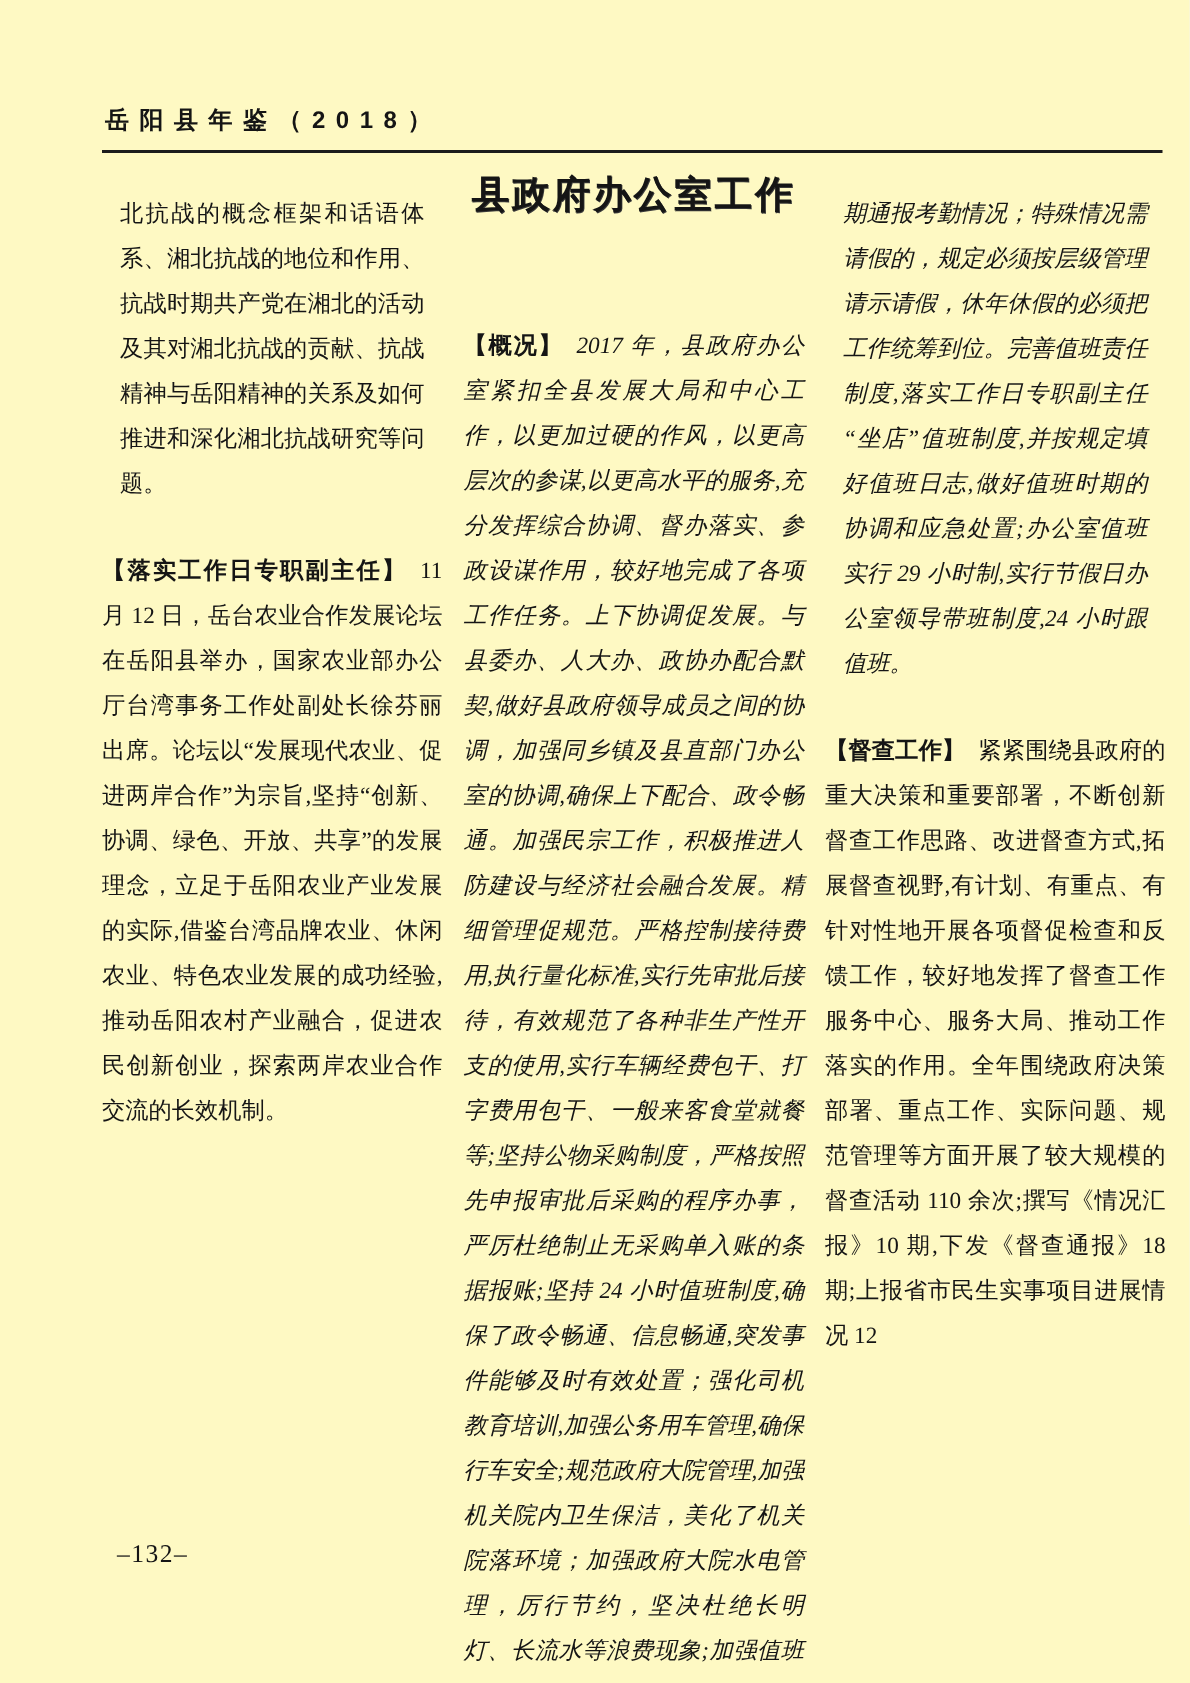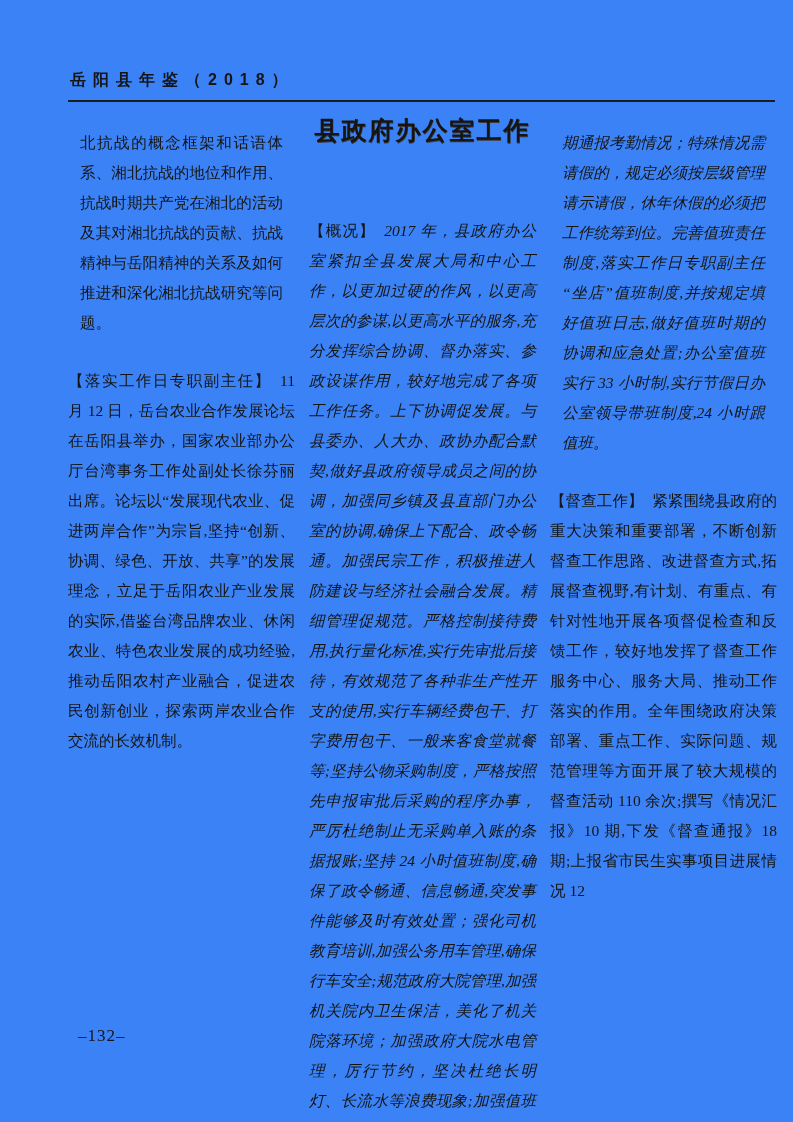--- a/index.html
+++ b/index.html
@@ -7,21 +7,21 @@
     width:793px; height:1122px;
     background:#f4f4f2;
     font-family:"Liberation Serif", serif;
     color:#151515;
     position:relative;
     overflow:hidden;
   }
   .page {
     position:absolute; left:0; top:0;
     width:793px; height:1122px;
-    background:#3b82f6;
+    background:#fef9c3;
   }
   
   .header-title {
     position:absolute; left:70px; top:70px;
     font-family:"Liberation Sans", sans-serif;
     font-weight:bold;
     font-size:16px;
     letter-spacing:7px;
     white-space:nowrap;
   }
@@ -42,21 +42,21 @@
     flex:0 0 227px;
     font-size:15.5px;
     line-height:30px;
     text-align:justify;
     text-justify:inter-ideograph;
   }
   .para { margin:12px; }
   .entry { margin:28px 0 0 0; }
   .entry-head {
     font-family:"Liberation Sans", sans-serif;
-    font-weight:normal;
+    font-weight:bold;
     margin-right:0.55em;
   }
   .kai { font-style:italic; }
   
   .article-title-wrap {
     height:92px;
     display:flex;
     align-items:flex-start;
     justify-content:center;
     margin-bottom:8px;
@@ -99,21 +99,21 @@
       <div class="article-title-wrap">
         <span class="article-title">县政府办公室工作</span>
       </div>
 
       <p class="para entry entry-first">
         <span class="entry-head">【概况】</span><span class="kai">2017 年，县政府办公室紧扣全县发展大局和中心工作，以更加过硬的作风，以更高层次的参谋,以更高水平的服务,充分发挥综合协调、督办落实、参政设谋作用，较好地完成了各项工作任务。上下协调促发展。与县委办、人大办、政协办配合默契,做好县政府领导成员之间的协调，加强同乡镇及县直部门办公室的协调,确保上下配合、政令畅通。加强民宗工作，积极推进人防建设与经济社会融合发展。精细管理促规范。严格控制接待费用,执行量化标准,实行先审批后接待，有效规范了各种非生产性开支的使用,实行车辆经费包干、打字费用包干、一般来客食堂就餐等;坚持公物采购制度，严格按照先申报审批后采购的程序办事，严厉杜绝制止无采购单入账的条据报账;坚持 24 小时值班制度,确保了政令畅通、信息畅通,突发事件能够及时有效处置；强化司机教育培训,加强公务用车管理,确保行车安全;规范政府大院管理,加强机关院内卫生保洁，美化了机关院落环境；加强政府大院水电管理，厉行节约，坚决杜绝长明灯、长流水等浪费现象;加强值班巡逻保卫,实行 24 小时巡逻值班制，有效杜绝了机关院内偷盗事件的发生。整章立制促工作。建立考勤签到制度，规定工作日早上八点统一签到,实行专人把关,定</span>
       </p>
     </div>
 
     <div class="col col3">
-      <p class="para kai">期通报考勤情况；特殊情况需请假的，规定必须按层级管理请示请假，休年休假的必须把工作统筹到位。完善值班责任制度,落实工作日专职副主任“坐店”值班制度,并按规定填好值班日志,做好值班时期的协调和应急处置;办公室值班实行 33 小时制,实行节假日办公室领导带班制度,24 小时跟值班。</p>
+      <p class="para kai">期通报考勤情况；特殊情况需请假的，规定必须按层级管理请示请假，休年休假的必须把工作统筹到位。完善值班责任制度,落实工作日专职副主任“坐店”值班制度,并按规定填好值班日志,做好值班时期的协调和应急处置;办公室值班实行 29 小时制,实行节假日办公室领导带班制度,24 小时跟值班。</p>
 
 
       <p class="para entry">
         <span class="entry-head">【督查工作】</span><span>紧紧围绕县政府的重大决策和重要部署，不断创新督查工作思路、改进督查方式,拓展督查视野,有计划、有重点、有针对性地开展各项督促检查和反馈工作，较好地发挥了督查工作服务中心、服务大局、推动工作落实的作用。全年围绕政府决策部署、重点工作、实际问题、规范管理等方面开展了较大规模的督查活动 110 余次;撰写《情况汇报》10 期,下发《督查通报》18 期;上报省市民生实事项目进展情况 12</span>
       </p>
     </div>
 
   </div>
 
   <div class="page-number">–132–</div>

